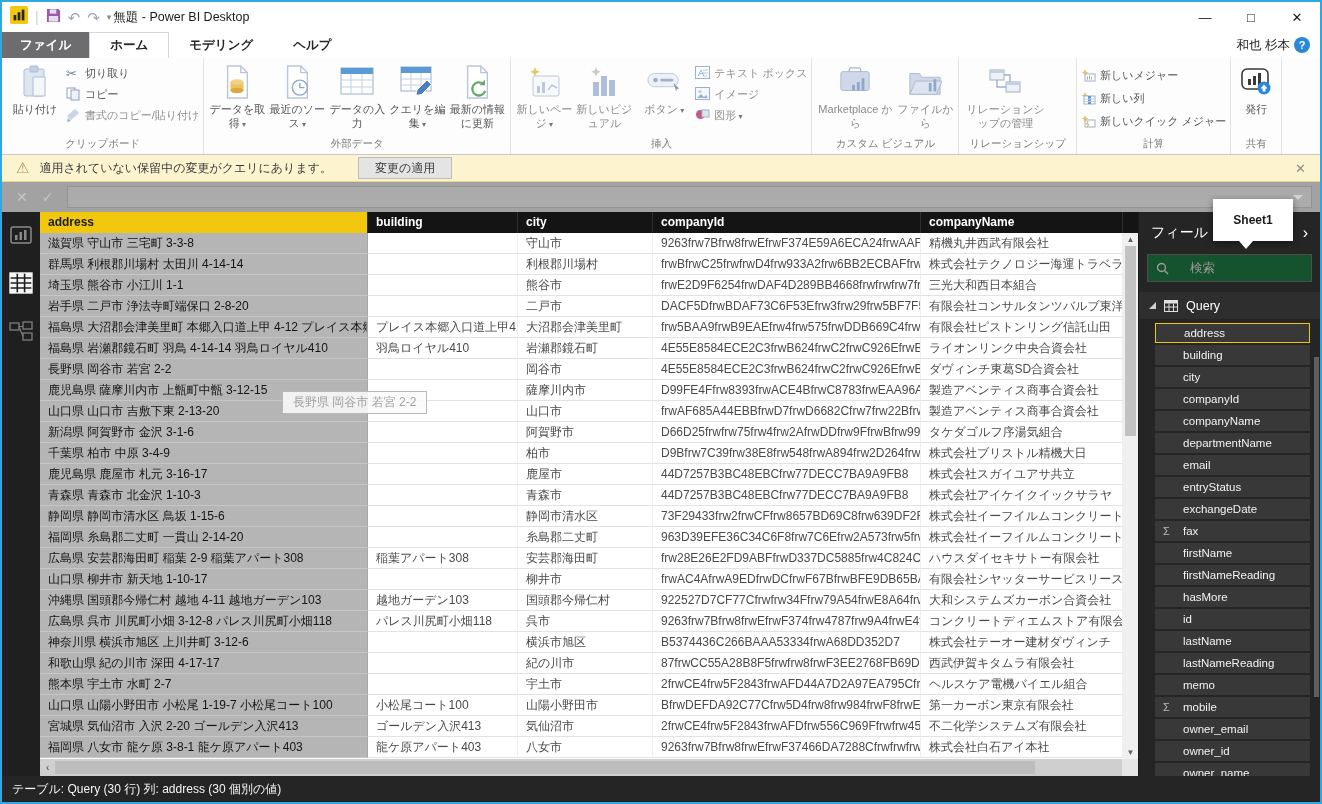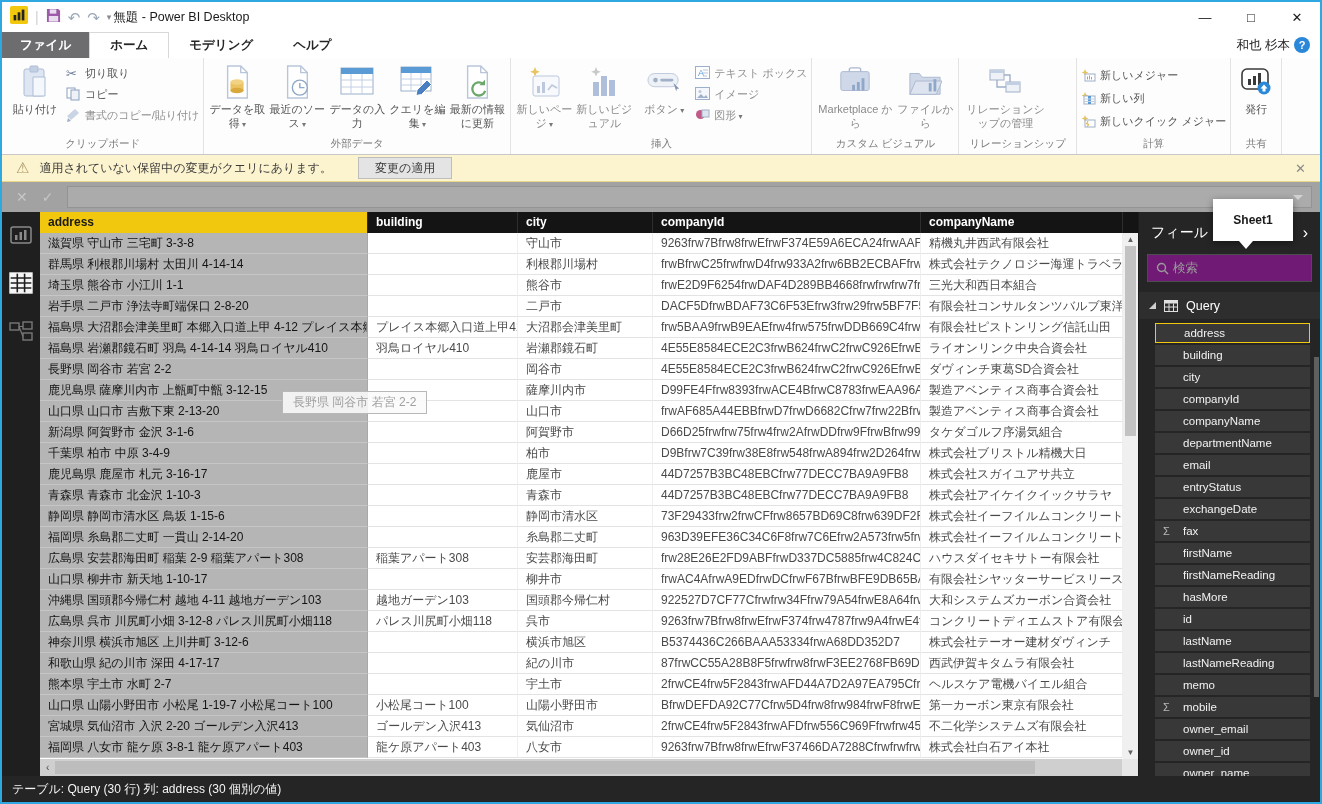--- a/index.html
+++ b/index.html
@@ -94,22 +94,22 @@
   .harrow { color:#4a4a4a; font-size:10px; padding:0 6px; }
   .hthumb { height:13px; background:#bdbdbd; width:980px; }
   .hscroll .corner { margin-left:auto; width:16px; height:17px; background:#e6e6e6; }
 
   
   .fields { width:182px; background:#252525; flex:0 0 auto; display:flex; flex-direction:column;
     border-left:1px solid #1a1a1a; position:relative; }
   .fields-head { display:flex; align-items:center; justify-content:space-between; padding:12px 12px 10px; }
   .fields-title { color:#fff; font-size:14px; }
   .fields-collapse { color:#fff; font-size:16px; line-height:1; }
-  .fsearch { margin:2px 8px 10px; height:28px; background:#701a75; border:1px solid #4d4d4d;
-    display:flex; align-items:center; gap:4px; padding:0 8px; }
+  .fsearch { margin:2px 8px 10px; height:28px; background:#14532d; border:1px solid #4d4d4d;
+    display:flex; align-items:center; gap:21px; padding:0 8px; }
   .fsearch .ph { color:#9a9a9a; font-size:12.5px; }
   .queryrow { height:27px; background:#2e2e2e; display:flex; align-items:center; gap:8px;
     padding:0 10px; margin-bottom:4px; }
   .qtri { width:0; height:0; border-bottom:7px solid #cfcfcf; border-left:7px solid transparent; }
   .qname { color:#fff; font-size:12.5px; }
   .field-list { flex:1; overflow:hidden; padding:0 0 0 6px; }
   .fitem { height:20px; margin:0 10px 2px 10px; background:#383838; color:#f2f2f2; font-size:11.5px;
     display:flex; align-items:center; padding-left:28px; position:relative; }
   .fitem.fsel { border:1px solid #f2c80f; }
   .sigma { position:absolute; left:8px; color:#b9b9b9; font-size:11px; }

